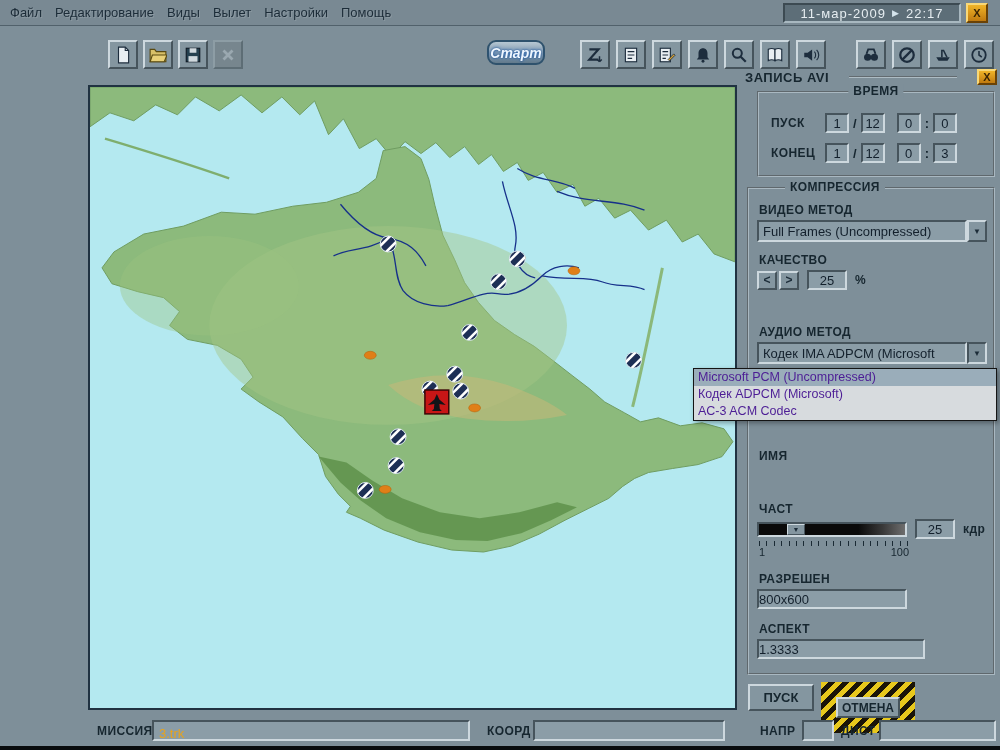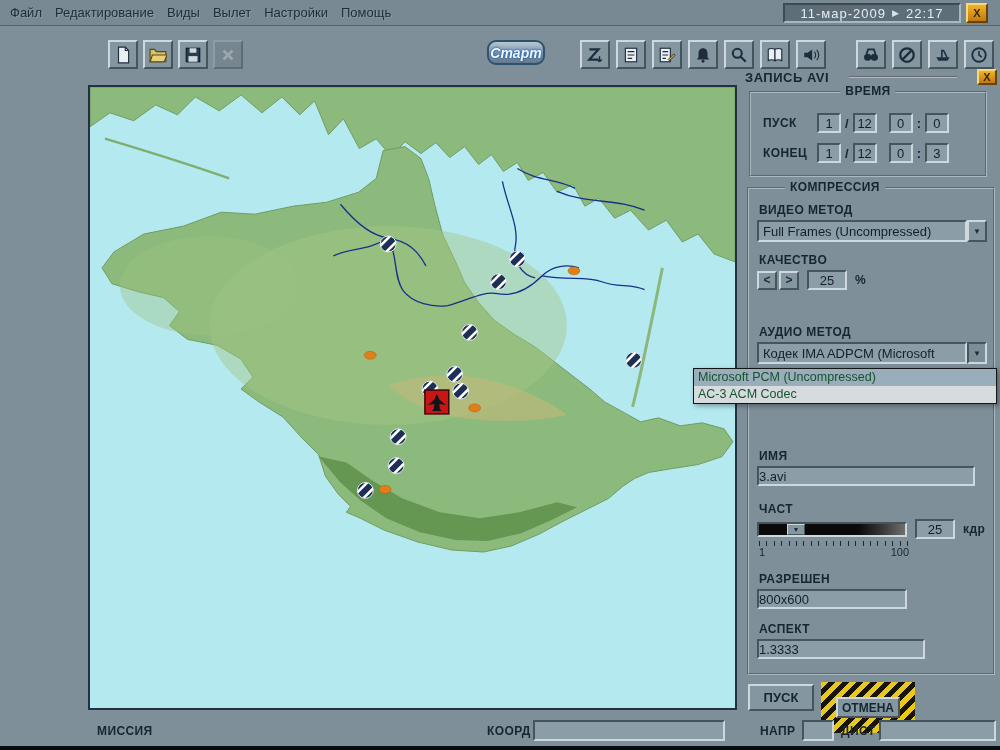--- a/index.html
+++ b/index.html
@@ -48,21 +48,21 @@
   
   #panel { position:absolute; left:745px; top:65px; width:252px; height:652px; }
   #panel-header { position:absolute; left:0; top:3px; width:252px; height:18px;
                   display:flex; align-items:center; gap:20px; }
   #panel-header .title { font-size:13px; font-weight:bold; color:#16262f; letter-spacing:.5px; }
   .hline { flex:1; height:0; border-top:2px groove #aebcc4; }
   #panel-close { width:20px; height:16px; }
 
   .gb { position:absolute; border:2px groove #a9b8c1; }
   .gb .legend { position:absolute; top:-9px; background:#7e8f99; padding:0 5px; }
-  #time-box { left:4px; top:26px; width:238px; height:86px; }
+  #time-box { left:12px; top:26px; width:238px; height:86px; }
   #time-box .legend { left:50%; transform:translateX(-50%); }
   .time-row { position:absolute; left:12px; display:flex; align-items:center; gap:4px; }
   .time-row .rlabel { width:50px; }
   .tf { width:24px; height:20px; text-align:center; padding:1px 2px; }
   .sep { font-size:13px; font-weight:bold; color:#16262f; }
 
   #comp-box { left:2px; top:122px; width:248px; height:488px; }
   #comp-box .legend { left:36px; }
   .abs { position:absolute; }
 
@@ -92,21 +92,21 @@
   #cancel-hatch { position:absolute; left:76px; top:617px; padding:15px;
                   background:repeating-linear-gradient(135deg,#e8c81c 0 5px,#1a1408 5px 10px); }
   #btn-rec-cancel { width:64px; height:21px; font-size:12px; font-weight:bold; color:#16262f;
                     display:flex; align-items:center; justify-content:center; cursor:pointer; }
 
   
   #dropdown { position:absolute; left:693px; top:368px; width:304px;
               background:#d7dbde; border:1px solid #141414; z-index:50;
               box-shadow:2px 2px 5px rgba(0,0,0,.35); }
   #dropdown .opt { height:17px; line-height:17px; padding-left:4px; font-size:12.5px;
-                   color:#14532d; white-space:nowrap; overflow:hidden; cursor:pointer; }
+                   color:#4c1d95; white-space:nowrap; overflow:hidden; cursor:pointer; }
   #dropdown .opt.sel { background:#9aadba; }
 
   
   #statusbar { position:absolute; left:0; top:716px; width:1000px; height:30px; }
   #statusbar .sfield { position:absolute; top:4px; height:21px; padding:2px 5px; }
   #mission-value { color:#e8a41c; font-size:13px; }
   #bottomstrip { position:absolute; left:0; top:746px; width:1000px; height:4px; background:#090c0e; }
 </style>
 </head>
 <body>
@@ -349,21 +349,20 @@
 
     <span class="abs lbl" style="left:10px;top:136px">АУДИО МЕТОД</span>
     <div class="abs combo" style="left:8px;top:153px;width:230px">
       <div class="cfield recessed fldtext">Кодек IMA ADPCM (Microsoft</div>
       <div class="cbtn raised pressed">
           <span>▼</span>
         </div>
     </div>
 
     <span class="abs lbl" style="left:10px;top:260px">ИМЯ</span>
-    <input class="abs recessed fldtext" style="left: 8px; top: 277px; width: 218px; height: 20px;" readonly="" value="3.avi">
 
     <span class="abs lbl" style="left:10px;top:313px">ЧАСТ</span>
     <div class="abs" style="left:8px;top:330px;display:flex;align-items:center;gap:8px">
       <div id="slider">
         <div id="slider-thumb">
             <span>▼</span>
           </div>
       </div>
       <input class="recessed fldtext" style="width: 40px; height: 20px; text-align: center;" readonly="" value="25">
       <span class="lbl">кдр</span>
@@ -384,25 +383,29 @@
   </div>
 
   <button id="btn-rec-start" class="raised">ПУСК</button>
   <div id="cancel-hatch">
     <div id="btn-rec-cancel" class="raised">ОТМЕНА</div>
   </div>
 </div>
 
 <div id="dropdown">
   <div class="opt sel">Microsoft PCM (Uncompressed)</div>
+  <div class="opt">Кодек ADPCM (Microsoft)</div>
   <div class="opt">AC-3 ACM Codec</div>
 </div>
 
 <div id="statusbar">
   <span class="lbl" style="position:absolute;left:97px;top:8px">МИССИЯ</span>
+  <div class="sfield recessed" style="left:152px;width:318px">
+    <span id="mission-value">3.trk</span>
+  </div>
   <span class="lbl" style="position:absolute;left:487px;top:8px">КООРД</span>
   <div class="sfield recessed" style="left:533px;width:192px"></div>
   <span class="lbl" style="position:absolute;left:760px;top:8px">НАПР</span>
   <div class="sfield recessed" style="left:802px;width:32px"></div>
   <span class="lbl" style="position:absolute;left:841px;top:8px">ДИСТ</span>
   <div class="sfield recessed" style="left:879px;width:117px"></div>
 </div>
 <div id="bottomstrip"></div>
 
 </body></html>

